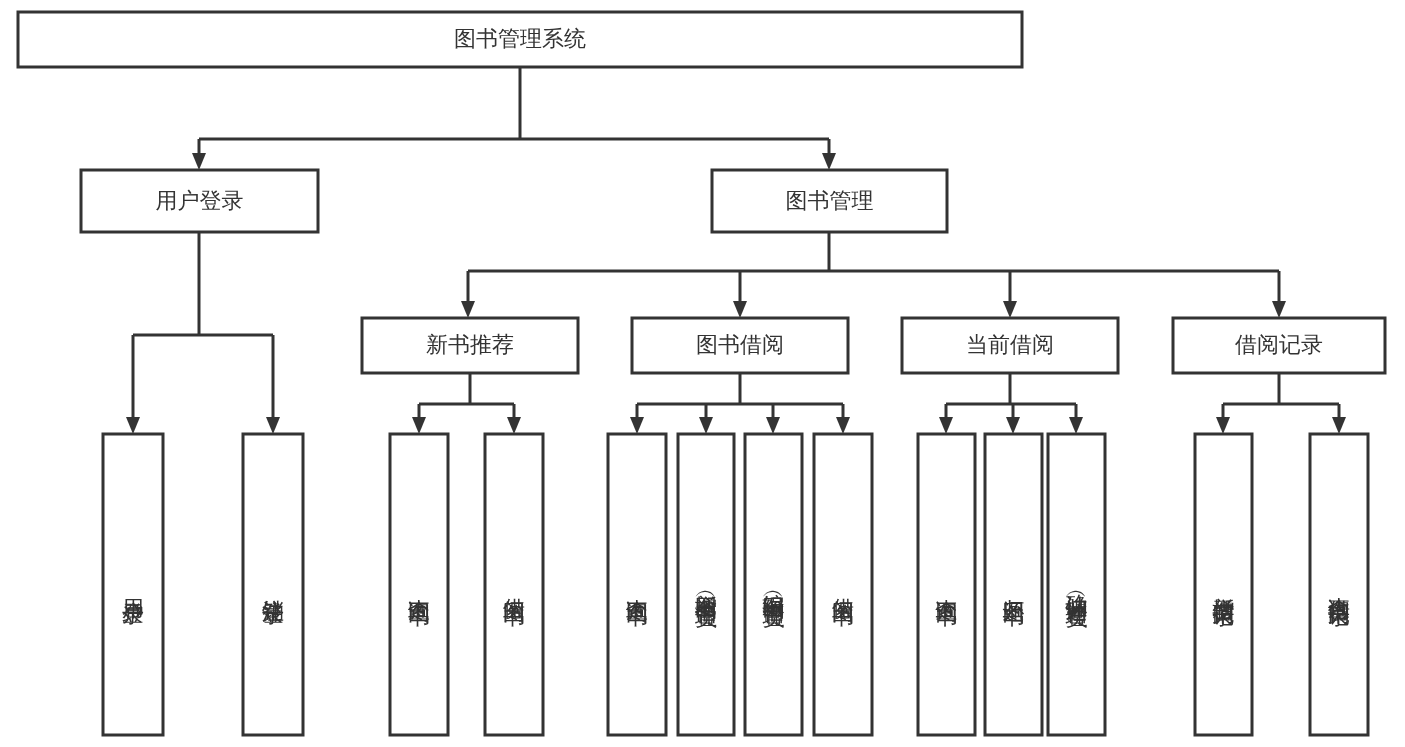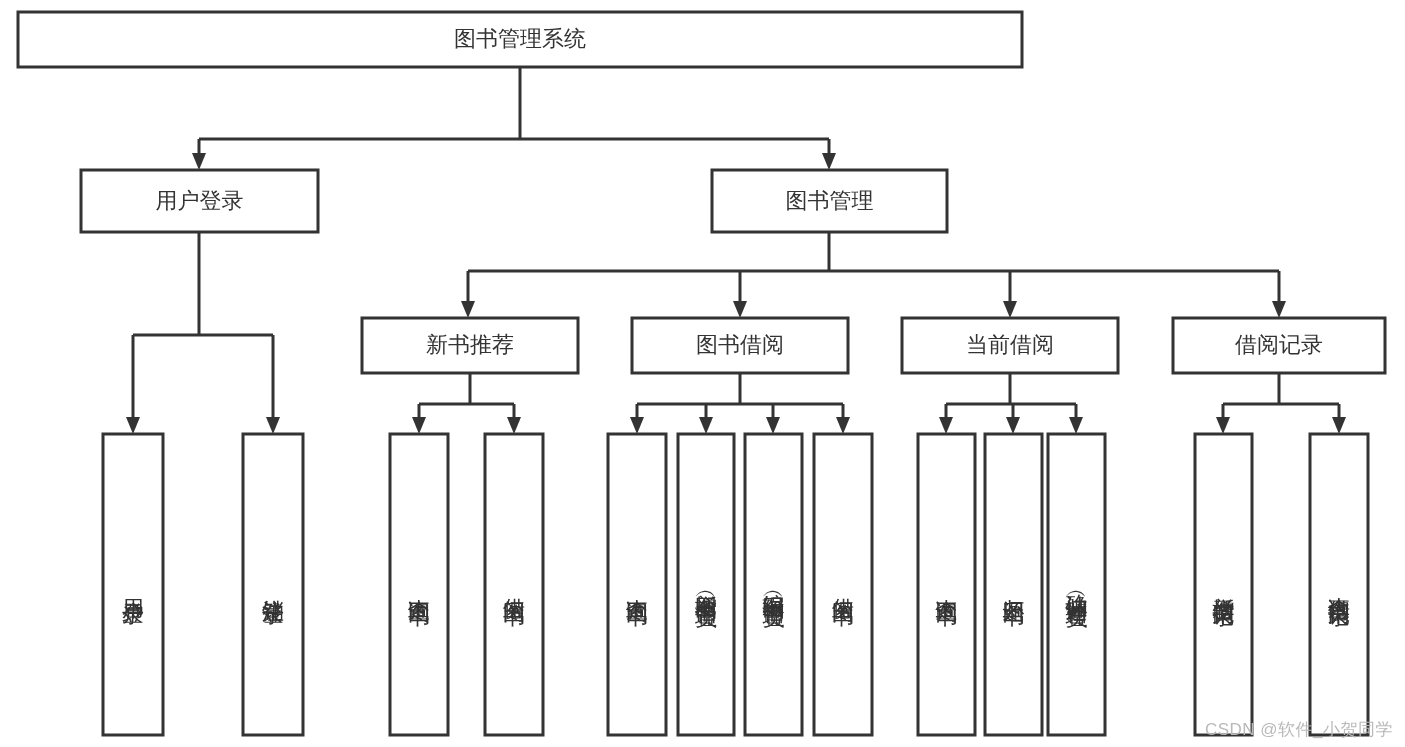--- a/index.html
+++ b/index.html
@@ -205,14 +205,13 @@
         <span class="vlabel">确认归还（管理员）</span>
       </div>
       <div class="vlabel-wrap" style="left: 1195px; top: 434px; width: 57px; height: 301px;">
         <span class="vlabel">新增借阅记录</span>
       </div>
       <div class="vlabel-wrap" style="left: 1310px; top: 434px; width: 58px; height: 301px;">
         <span class="vlabel">查询借阅记录</span>
       </div>
     </div>
 
-  <div class="watermark">CSDN @软件_小贺同学</div>
 </div>
 
 </body></html>

